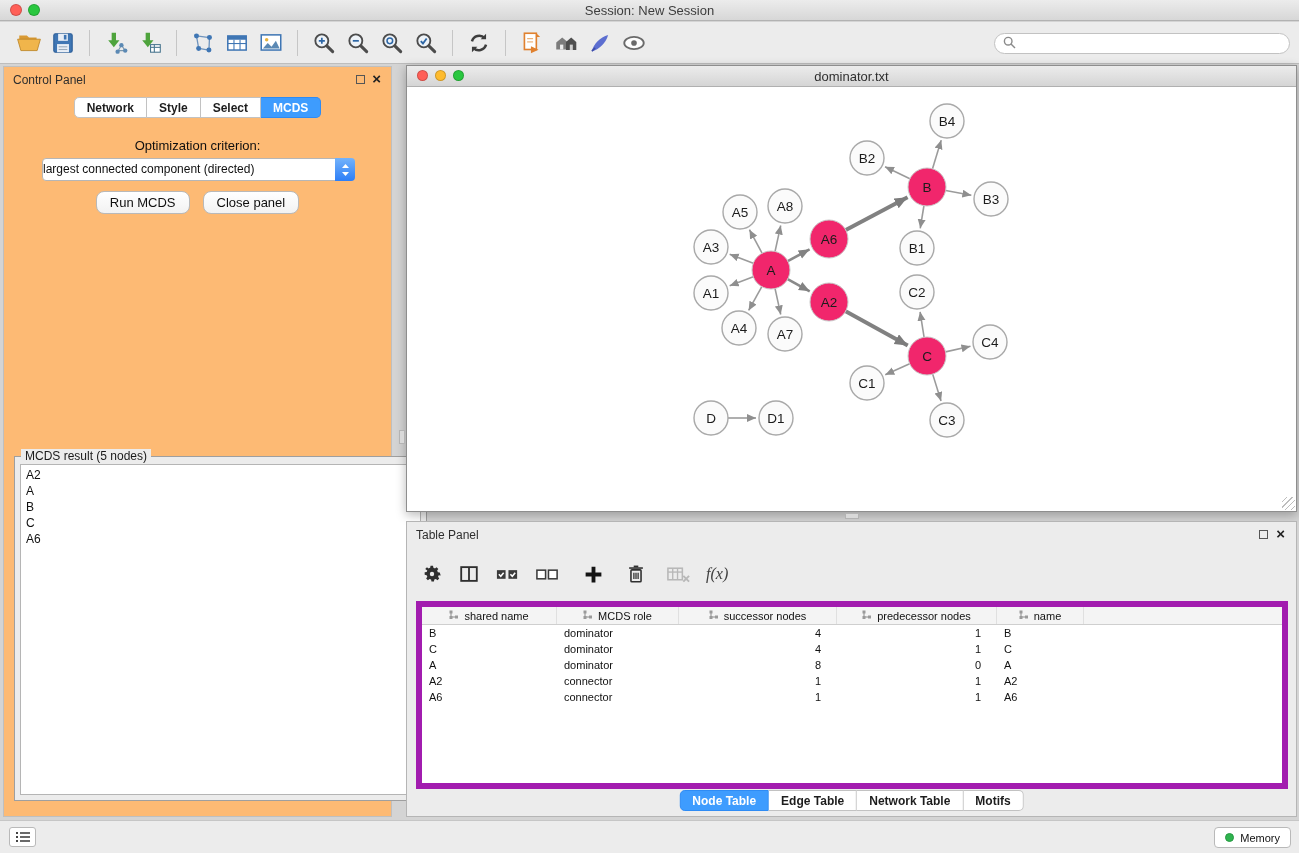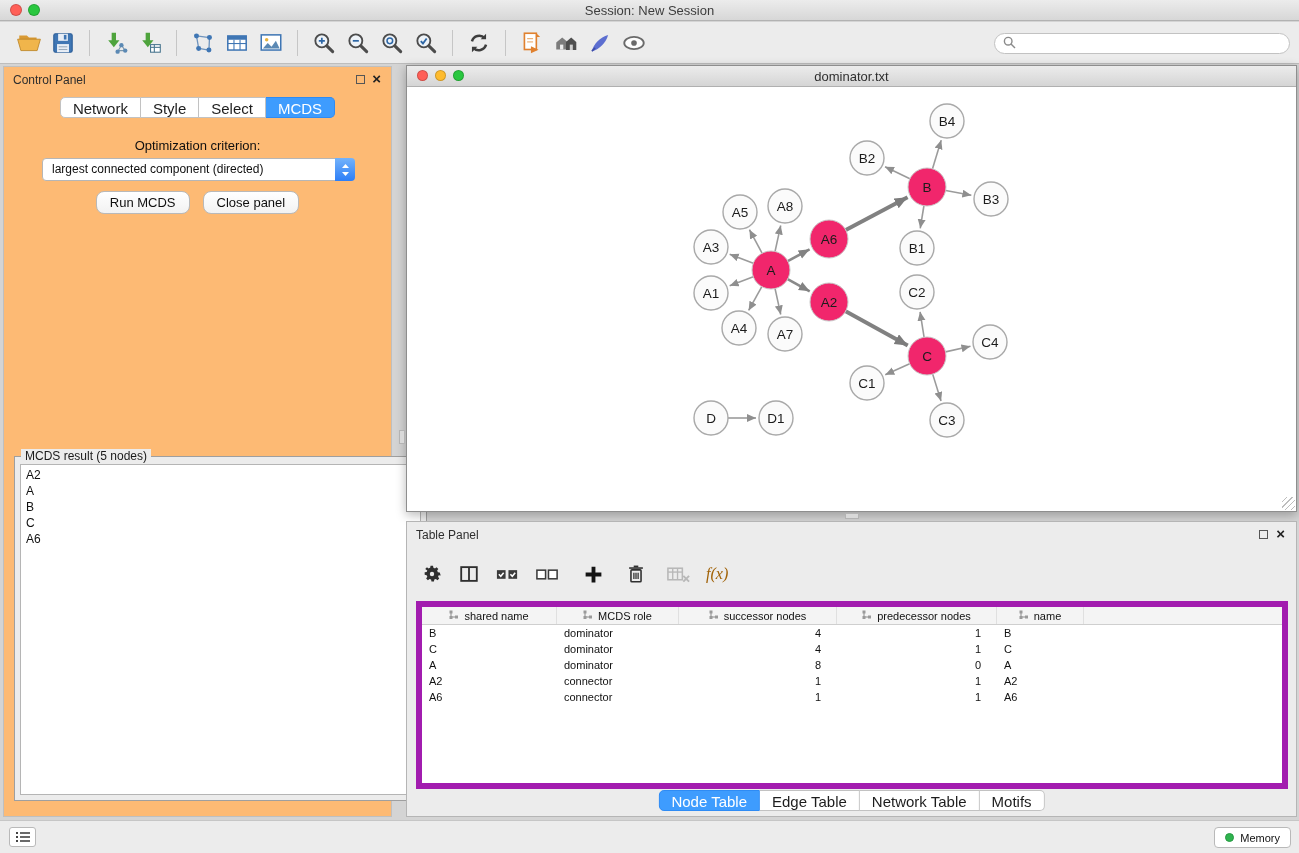--- a/index.html
+++ b/index.html
@@ -24,30 +24,30 @@
 
   
   .control-panel { position:absolute; left:3px; top:66px; width:389px; height:751px; background:#fdba74; border:1px solid #bfbfbf; }
   .panel-title { position:absolute; left:9px; top:6px; font-size:12px; color:#2e2e2e; }
   .float-btn { position:absolute; width:9px; height:9px; border:1.5px solid #555; top:8px; cursor:default; }
   .close-btn { position:absolute; top:3px; font-size:15px; font-weight:700; color:#222; cursor:default; line-height:18px; }
   .cp-float { right:26px; } .cp-close { right:10px; }
 
   .seg { display:flex; }
   .seg .tab { background:#fff; border:1px solid #c2c2c2; border-left:none; padding:0 12px; height:21px;
-    line-height:21px; font-size:15px; color:#1d1d1d; cursor:default; }
+    line-height:21px; font-size:12px; color:#1d1d1d; cursor:default;font-weight:bold; }
   .seg .tab:first-child { border-left:1px solid #c2c2c2; border-radius:5px 0 0 5px; }
   .seg .tab:last-child { border-radius:0 5px 5px 0; }
   .seg .tab.active { background:#3e9cfe; border-color:#2e8bf4; color:#fff; }
   .cp-tabs { position:absolute; top:30px; left:0; width:100%; display:flex; justify-content:center; }
 
   .opt-label { position:absolute; top:71px; width:100%; text-align:center; font-size:13px; color:#0f0f0f; }
   .dropdown { position:absolute; left:38px; top:91px; width:313px; height:23px; background:#fff;
     border:1px solid #b6b6b6; border-radius:4px; font-size:12px; color:#0f0f0f; cursor:default; }
-  .dropdown .dd-text { position:absolute; left:9px; top:0; line-height:21px; }
+  .dropdown .dd-text { position:absolute; left:0; top:0; line-height:21px; }
   .dd-stepper { position:absolute; right:-1px; top:-1px; width:20px; height:23px; border-radius:0 4px 4px 0;
     background:linear-gradient(#74b3fb,#2d7ef7); display:flex; align-items:center; justify-content:center; }
   .btn-row { position:absolute; top:124px; width:100%; display:flex; justify-content:center; gap:13px; }
   .btn { height:23px; background:linear-gradient(#ffffff,#f2f2f2); border:1px solid #b9b9b9; border-radius:8px;
     font-size:13px; color:#0f0f0f; padding:0 13px; line-height:21px; cursor:default; }
 
   .result-box { position:absolute; left:10px; top:389px; width:413px; height:345px; border:1px solid #9f9f9f; background:#ececec; }
   .result-legend { position:absolute; top:-8px; left:6px; background:#ececec; padding:0 4px; font-size:12px; color:#1a1a1a; }
   .result-list { position:absolute; left:5px; top:7px; right:5px; bottom:5px; background:#fff; border:1px solid #b5b5b5;
     overflow:auto; padding:2px 0; }
@@ -62,21 +62,21 @@
   .net-content { position:absolute; left:0; top:21px; width:889px; height:424px; background:#fff; overflow:hidden; }
   .grip { position:absolute; right:1px; bottom:1px; width:13px; height:13px;
     background:repeating-linear-gradient(135deg, transparent 0 3px, #bdbdbd 3px 4px); }
   .handle-v { position:absolute; left:399px; top:430px; width:6px; height:14px; background:#d9d9d9; border:1px solid #b3b3b3; }
   .handle-h { position:absolute; left:845px; top:513px; width:14px; height:6px; background:#d9d9d9; border:1px solid #b3b3b3; }
 
   
   .table-panel { position:absolute; left:406px; top:521px; width:891px; height:296px; background:#ececec; border:1px solid #b5b5b5; }
   .tp-toolbar { position:absolute; left:14px; top:35px; height:34px; display:flex; align-items:center; gap:15px; }
   .tp-toolbar .tpi { display:flex; align-items:center; justify-content:center; cursor:default; }
-  .fx { font-family:"Liberation Serif", serif; font-style:italic; font-size:16px; color:#a16207; }
+  .fx { font-family:"Liberation Serif", serif; font-style:italic; font-size:16px; color:#404040; }
   .data-table { position:absolute; left:9px; top:79px; width:872px; height:188px; background:#fff; border:6px solid #a21caf; overflow:hidden; }
   .thead { display:flex; height:18px; background:#f4f4f4; border-bottom:1px solid #cfcfcf; }
   .hcell { display:flex; align-items:center; justify-content:center; gap:5px; font-size:11px; color:#111;
     border-right:1px solid #e0e0e0; cursor:default; }
   .trow { display:flex; height:16px; align-items:center; }
   .tcell { font-size:11px; color:#111; padding-left:7px; overflow:hidden; white-space:nowrap; }
   .c0 { width:135px; } .c1 { width:122px; } .c2 { width:158px; } .c3 { width:160px; } .c4 { width:87px; } .fillc { flex:1; }
   .num { text-align:right; padding-right:16px; padding-left:0; }
   .tp-tabs { position:absolute; bottom:5px; left:50%; transform:translateX(-50%); }
 

